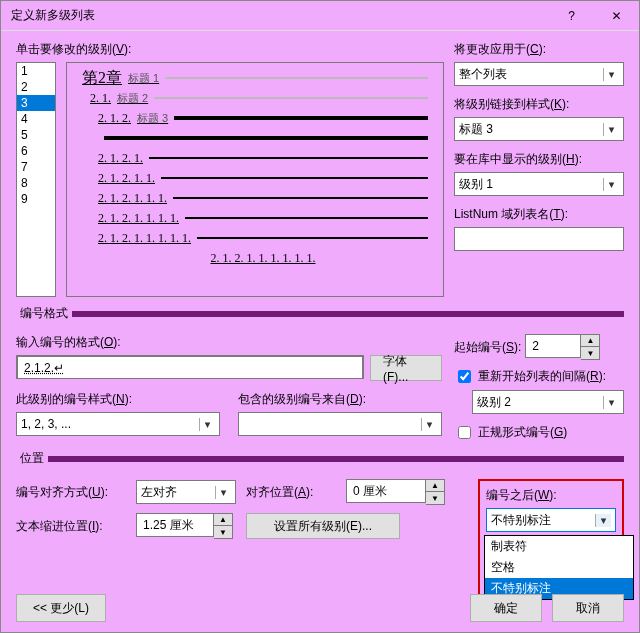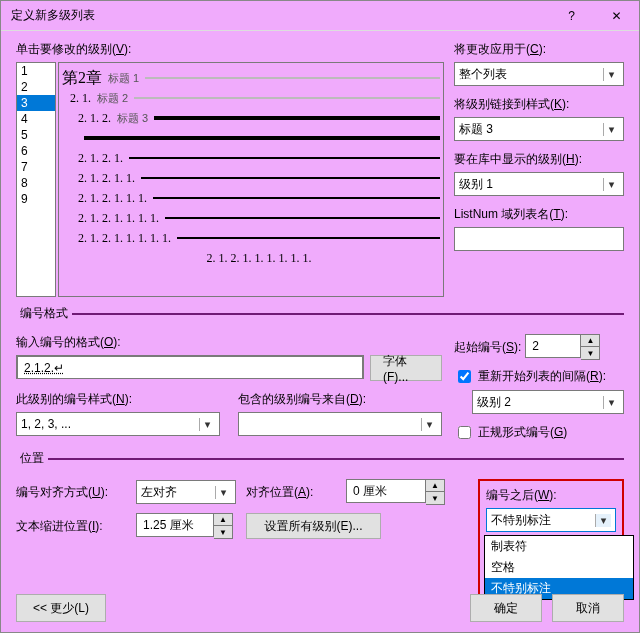--- a/index.html
+++ b/index.html
@@ -54,23 +54,24 @@
     overflow-y: scroll;
     background: #fff;
   }
   .level-item { padding: 1px 4px; cursor: default; }
   .level-item.selected { background: #0078d7; color: #fff; }
 
   .preview {
     border: 1px solid #7a7a7a;
     height: 235px;
     flex: 1;
-    margin-left: 2px;
-    padding: 8px 3px;
+    margin-left: 10px;
+    padding: 8px 15px;
     overflow: hidden;
+    text-decoration: underline;
   }
   .pv-row { display:flex; align-items:center; margin-bottom:6px; height:14px;}
   .pv-num { white-space:pre; font-family: "SimSun", serif; }
   .pv-num.big { font-size:16px; font-weight:normal; }
   .pv-lbl { margin-left:6px; font-size:11px; color:#555;}
   .pv-line { flex:1; height:2px; margin-left:6px;}
   .pv-line.gray { background:#bbb;}
   .pv-line.black { height:4px; background:#000;}
   .pv-line.black-thin { height:2px; background:#000; }
 
@@ -85,21 +86,21 @@
     justify-content:space-between;
   }
   .combo .dd { width:16px; text-align:center; border-left:1px solid #aaa; color:#333; font-size:11px;}
   .txt input { border:none; outline:none; width:100%; font-size:12px; font-family:inherit;}
   .field-group { margin-bottom:10px; }
 
   .checkbox-row { display:flex; align-items:center; gap:4px; height:20px;}
 
   fieldset.sec {
     border:none;
-    border-top:2px solid #701a75;
+    border-top:6px solid #701a75;
     padding:8px 0 0 0;
     margin:8px 0 4px 0;
   }
   fieldset.sec legend { padding:0 4px; color:#000;}
   .btn {
     border:1px solid #adadad;
     background:#e1e1e1;
     height:26px;
     padding:0 12px;
     display:inline-flex;
@@ -355,21 +356,21 @@
           <div class="spinner-pair">
             <div class="txt" style="width:78px;">
                 <input type="text" value="1.25 厘米" style="">
               </div>
             <div class="spinners">
                 <div class="spin-btn">▲</div>
                 <div class="spin-btn">▼</div>
               </div>
           </div>
           <div style="grid-column:3 / span 2;">
-            <div class="btn" style="width:135px;">设置所有级别(E)...</div>
+            <div class="btn" style="width:154px;">设置所有级别(E)...</div>
           </div>
         </div>
       </div>
       <div style="width:170px; position:relative;">
         <div class="highlight-box">
           <span class="label">
             <span>编号之后(</span><span class="underline">W</span><span>):</span>
           </span>
           <div class="combo" style="border-color:#0078d7;">
             <span>不特别标注</span>

